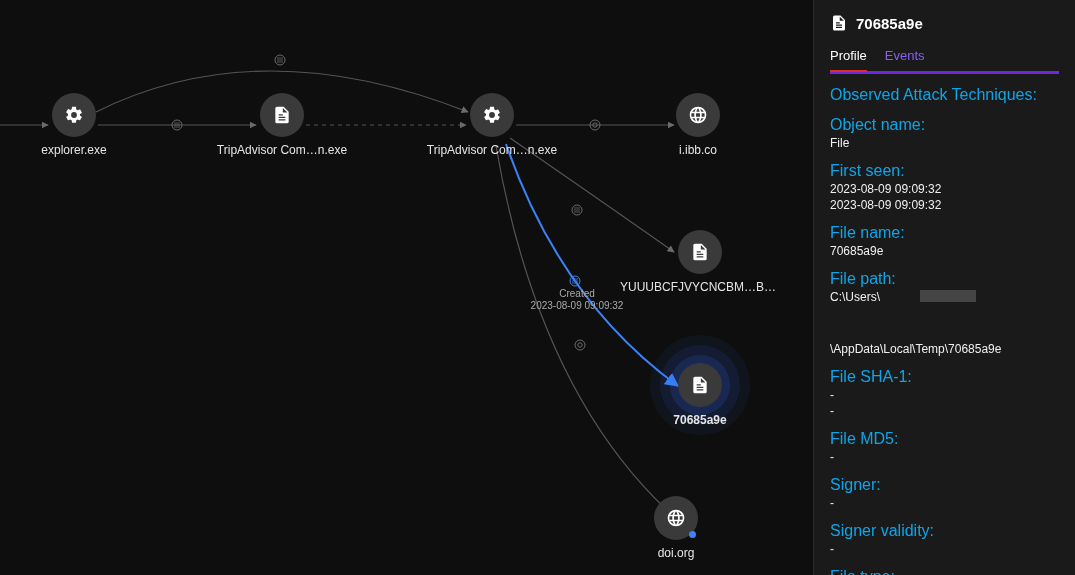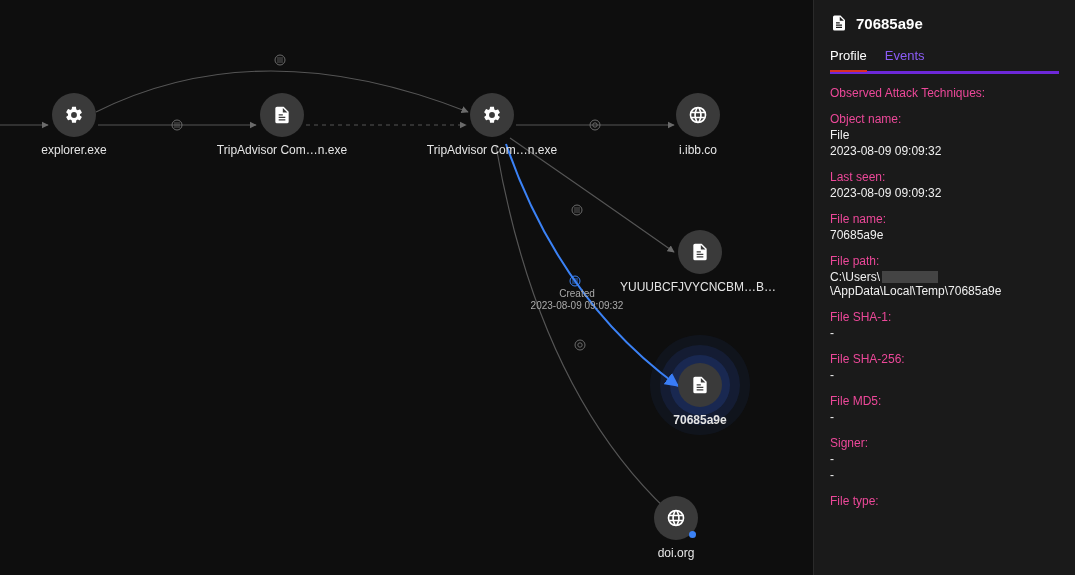--- a/index.html
+++ b/index.html
@@ -7,23 +7,23 @@
   .app { display: flex; width: 100%; height: 100%; }
   .graph { position: relative; flex: 1; background: #0e0e0e; overflow: hidden; }
   .panel { width: 262px; background: #1a1a1a; border-left: 1px solid #2a2a2a; padding: 14px 16px 0 16px; overflow-y: auto; }
   .panel-header { display: flex; align-items: center; gap: 8px; margin-bottom: 12px; }
   .panel-header-icon { width: 18px; height: 18px; }
   .panel-title { font-size: 15px; font-weight: 600; color: #fff; }
   .tabs { display: flex; gap: 18px; border-bottom: 3px solid #6d28d9; margin-bottom: 12px; }
   .tab { font-size: 13px; color: #8b5cf6; padding: 4px 0 8px 0; cursor: pointer; position: relative; }
   .tab.active { color: #fff; }
   .tab.active::after { content: ""; position: absolute; left: 0; right: 0; bottom: -1px; height: 2px; background: #d93025; }
-  .section-label { font-size: 12px; color: #ec4899; margin-top: 12px; }
+  .section-label { font-size: 16px; color: #0ea5e9; margin-top: 12px; }
   .section-value { font-size: 12px; color: #f0f0f0; margin-top: 2px; word-break: break-all; }
-  .section-value.redacted-line { display: flex; align-items: center; flex-wrap: wrap; }
+  .section-value.redacted-line { display: flex; flex-wrap: wrap; gap: 38px; }
   .redacted { display: inline-block; width: 56px; height: 12px; background: #444; margin: 0 2px; vertical-align: middle; }
   
   .node { position: absolute; display: flex; flex-direction: column; align-items: center; width: 160px; transform: translate(-50%, -50%); }
   .node-circle { width: 44px; height: 44px; border-radius: 50%; background: #3a3a3a; display: flex; align-items: center; justify-content: center; }
   .node-circle.highlight { box-shadow: 0 0 0 8px rgba(54,112,255,0.15), 0 0 0 18px rgba(54,112,255,0.10), 0 0 0 28px rgba(54,112,255,0.06); }
   .node-label { font-size: 12px; color: #e5e5e5; margin-top: 6px; text-align: center; white-space: nowrap; max-width: 160px; overflow: hidden; text-overflow: ellipsis; }
   .node-label.bold { font-weight: 700; }
   .edge-label { position: absolute; font-size: 10px; color: #aaa; text-align: center; line-height: 1.2; transform: translate(-50%, -50%); }
   svg.graph-svg { position: absolute; inset: 0; width: 100%; height: 100%; }
   .status-dot { position: absolute; width: 7px; height: 7px; border-radius: 50%; background: #3b82f6; bottom: 2px; right: 2px; }
@@ -160,44 +160,44 @@
     <div class="tabs">
       <div class="tab active">Profile</div>
       <div class="tab">Events</div>
     </div>
 
     <div class="section-label">Observed Attack Techniques:</div>
 
     <div class="section-label">Object name:</div>
     <div class="section-value">File</div>
 
+    <div class="section-label">First seen:</div>
     <div class="section-value">2023-08-09 09:09:32</div>
 
-    <div class="section-label">Last seen:</div>
     <div class="section-value">2023-08-09 09:09:32</div>
 
     <div class="section-label">File name:</div>
     <div class="section-value">70685a9e</div>
 
     <div class="section-label">File path:</div>
     <div class="section-value redacted-line">
       <span>C:\Users\</span>
         <span class="redacted"></span>
         <span>\AppData\Local\Temp\70685a9e</span>
     </div>
 
     <div class="section-label">File SHA-1:</div>
     <div class="section-value">-</div>
 
-    <div class="section-label">File SHA-256:</div>
     <div class="section-value">-</div>
 
     <div class="section-label">File MD5:</div>
     <div class="section-value">-</div>
 
     <div class="section-label">Signer:</div>
     <div class="section-value">-</div>
 
+    <div class="section-label">Signer validity:</div>
     <div class="section-value">-</div>
 
     <div class="section-label">File type:</div>
   </div>
 </div>
 
 </body></html>

